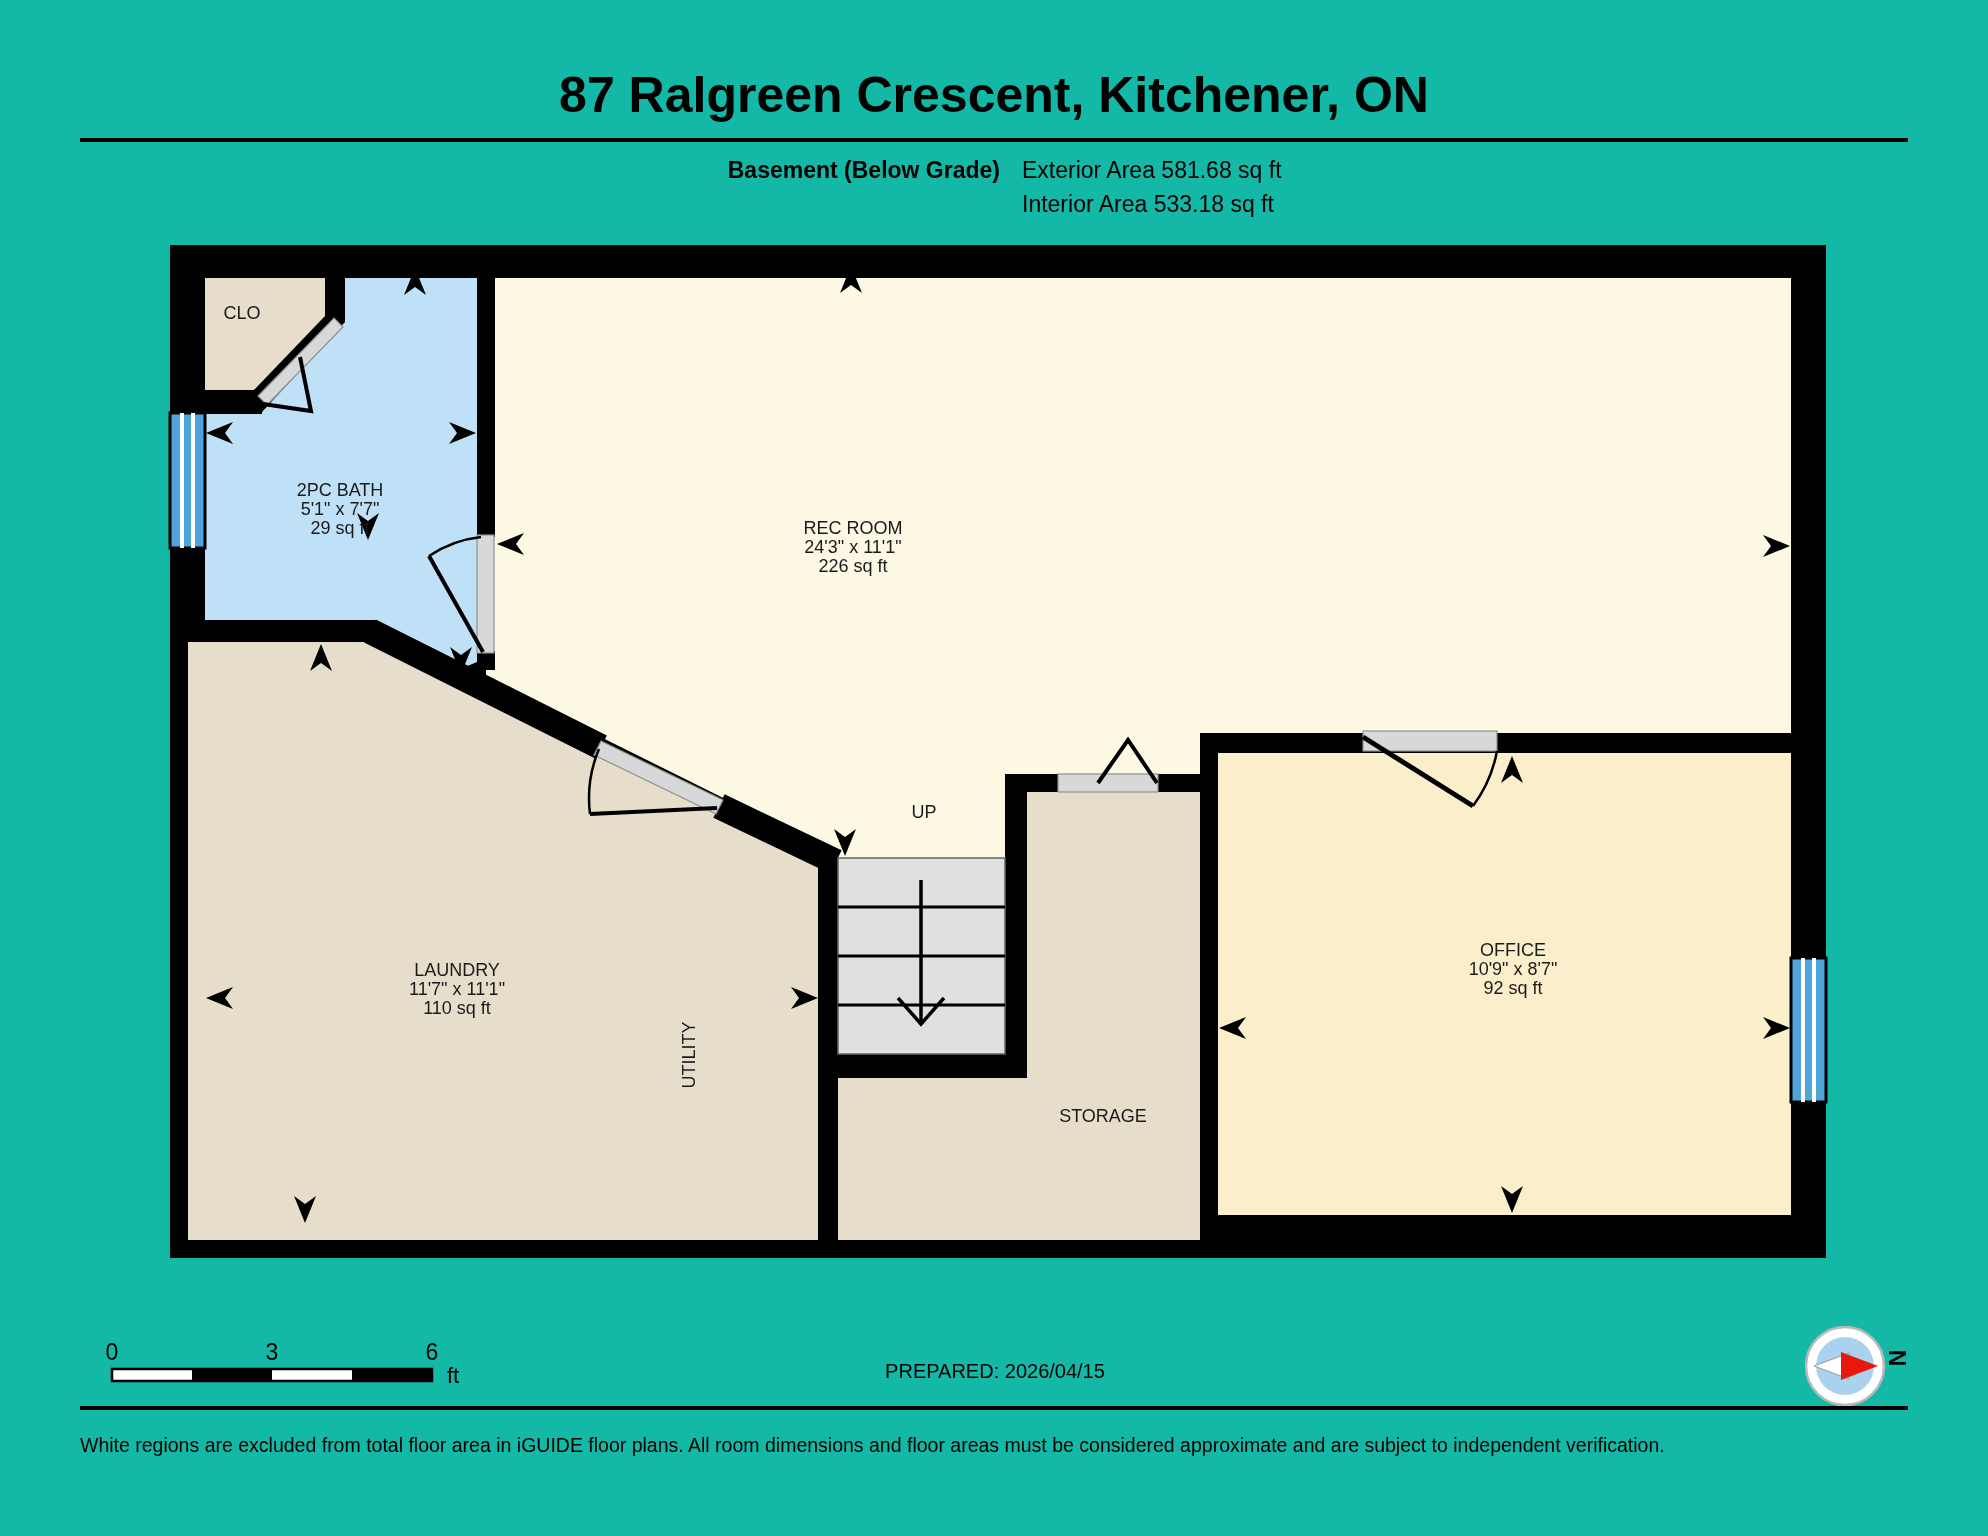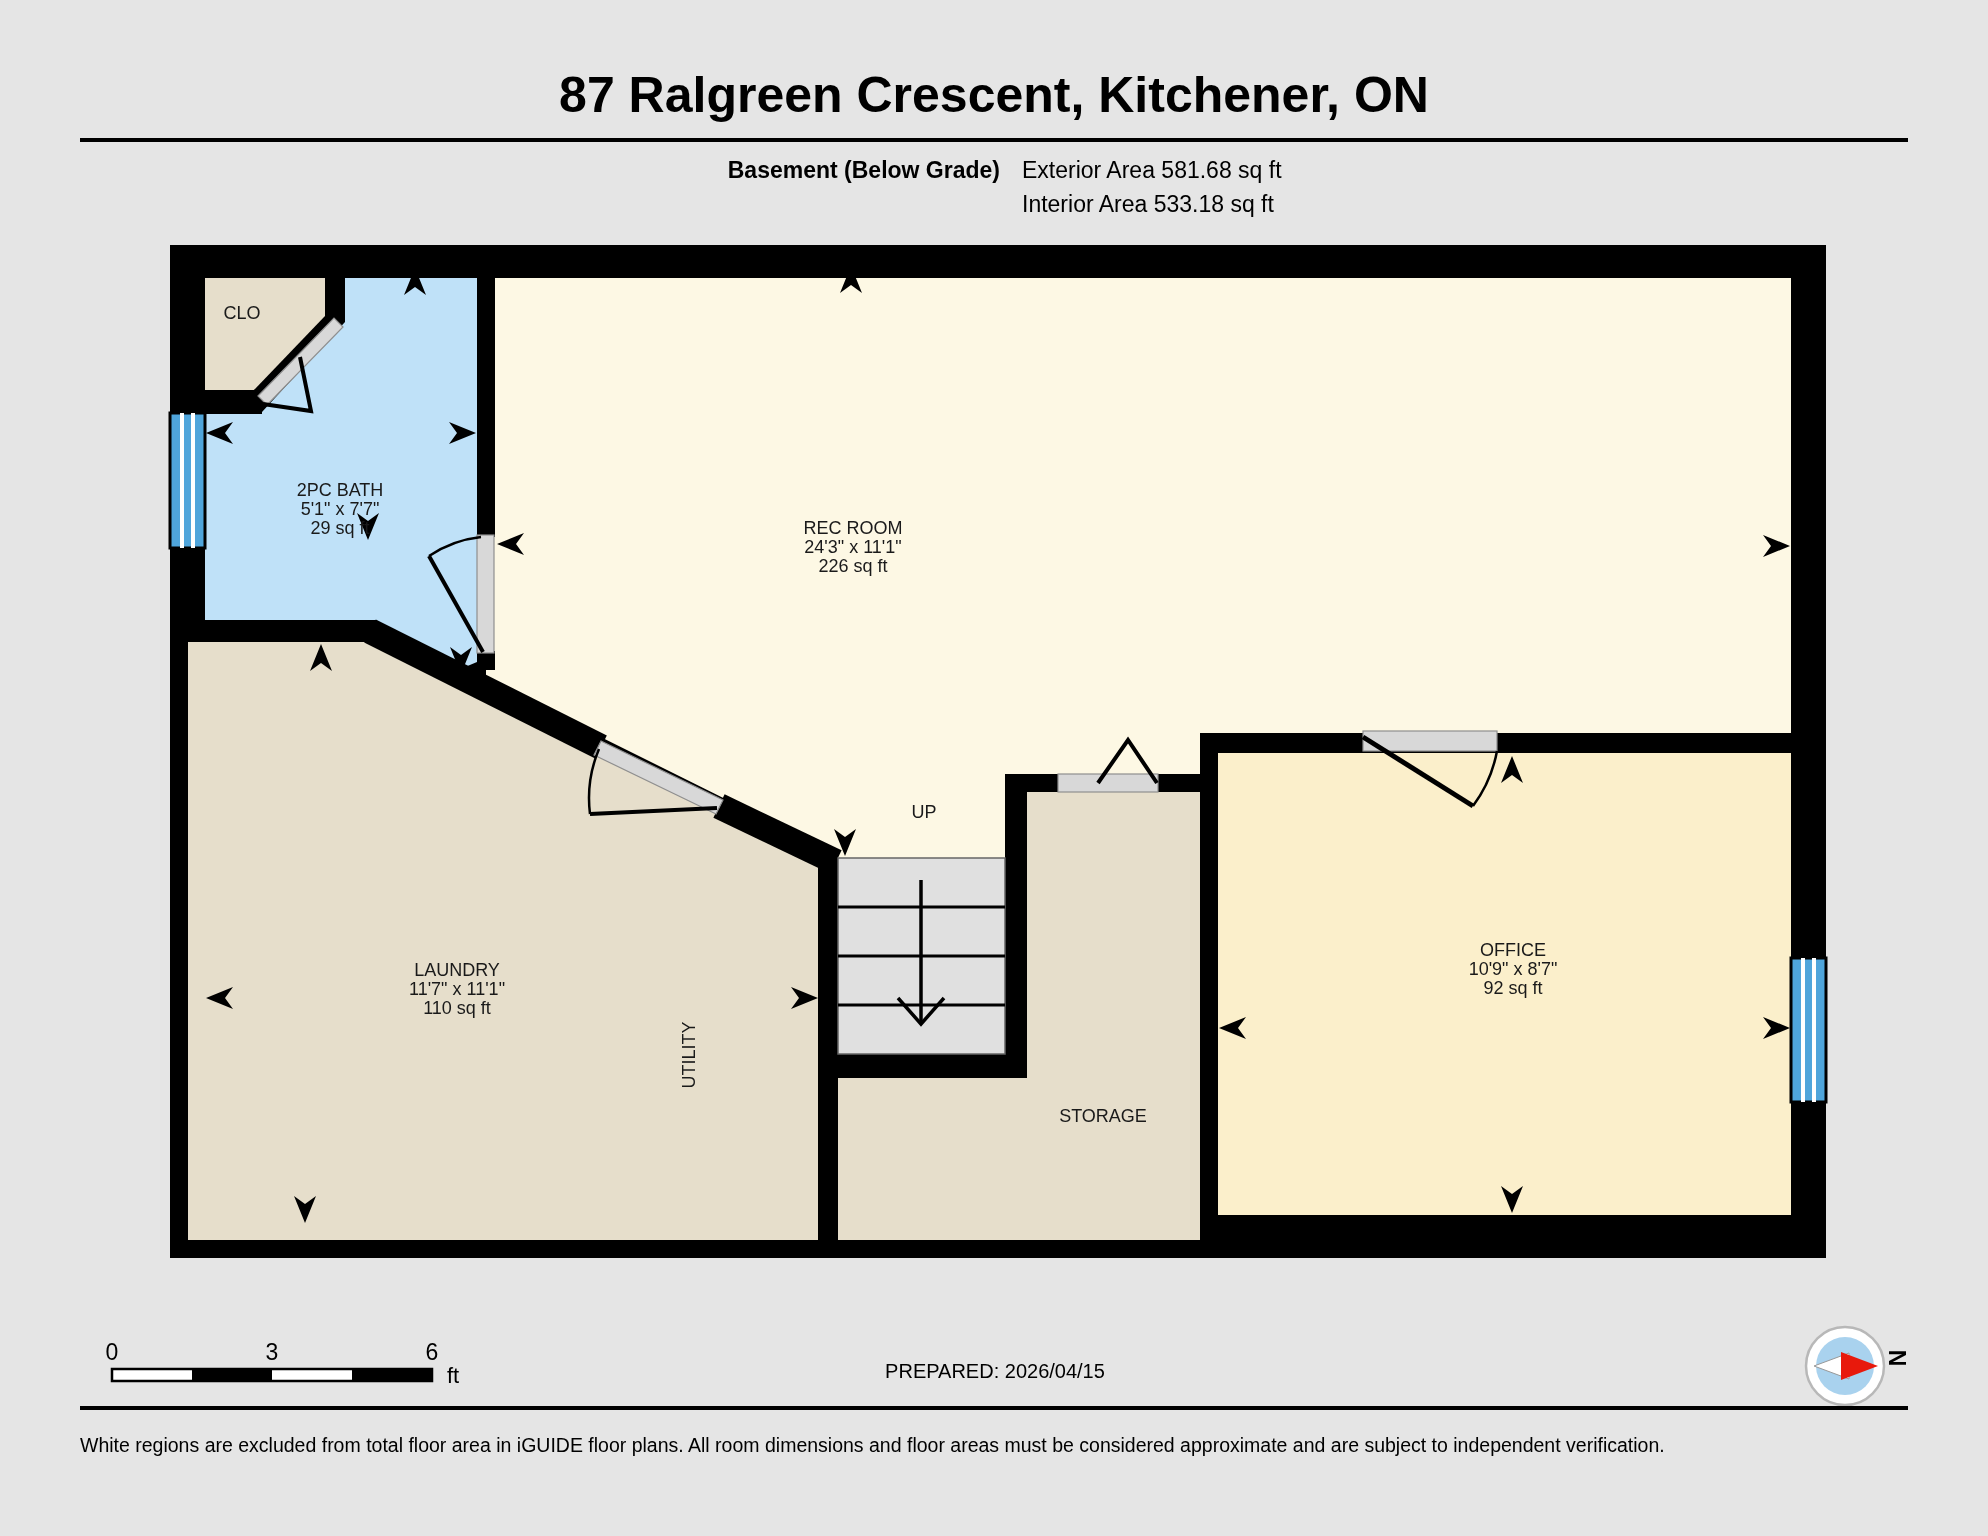--- a/index.html
+++ b/index.html
@@ -1,17 +1,17 @@
 <!DOCTYPE html>
 <html><head>
 <meta charset="utf-8">
 <style>
   html,body{margin:0;padding:0;background:#ffffff;}
   body{font-family:"Liberation Sans", sans-serif;}
-  .page{width:1988px;height:1536px;position:relative;background:#e5e5e5;}
+  .page{width:1988px;height:1536px;position:relative;background:#14b8a6;}
   svg{display:block;}
   
   .wall{fill:#000000;}
   .room-cream{fill:#FDF8E4;}
   .room-cream-dark{fill:#FBEFCB;}
   .room-beige{fill:#E6DECB;}
   .room-blue{fill:#BFE1F8;}
   .win{fill:#4FA5DB;stroke:#000;stroke-width:3;}
   .winline{stroke:#fff;stroke-width:4;}
   .door{fill:#D8D8D8;stroke:#8f8f8f;stroke-width:1.2;}

